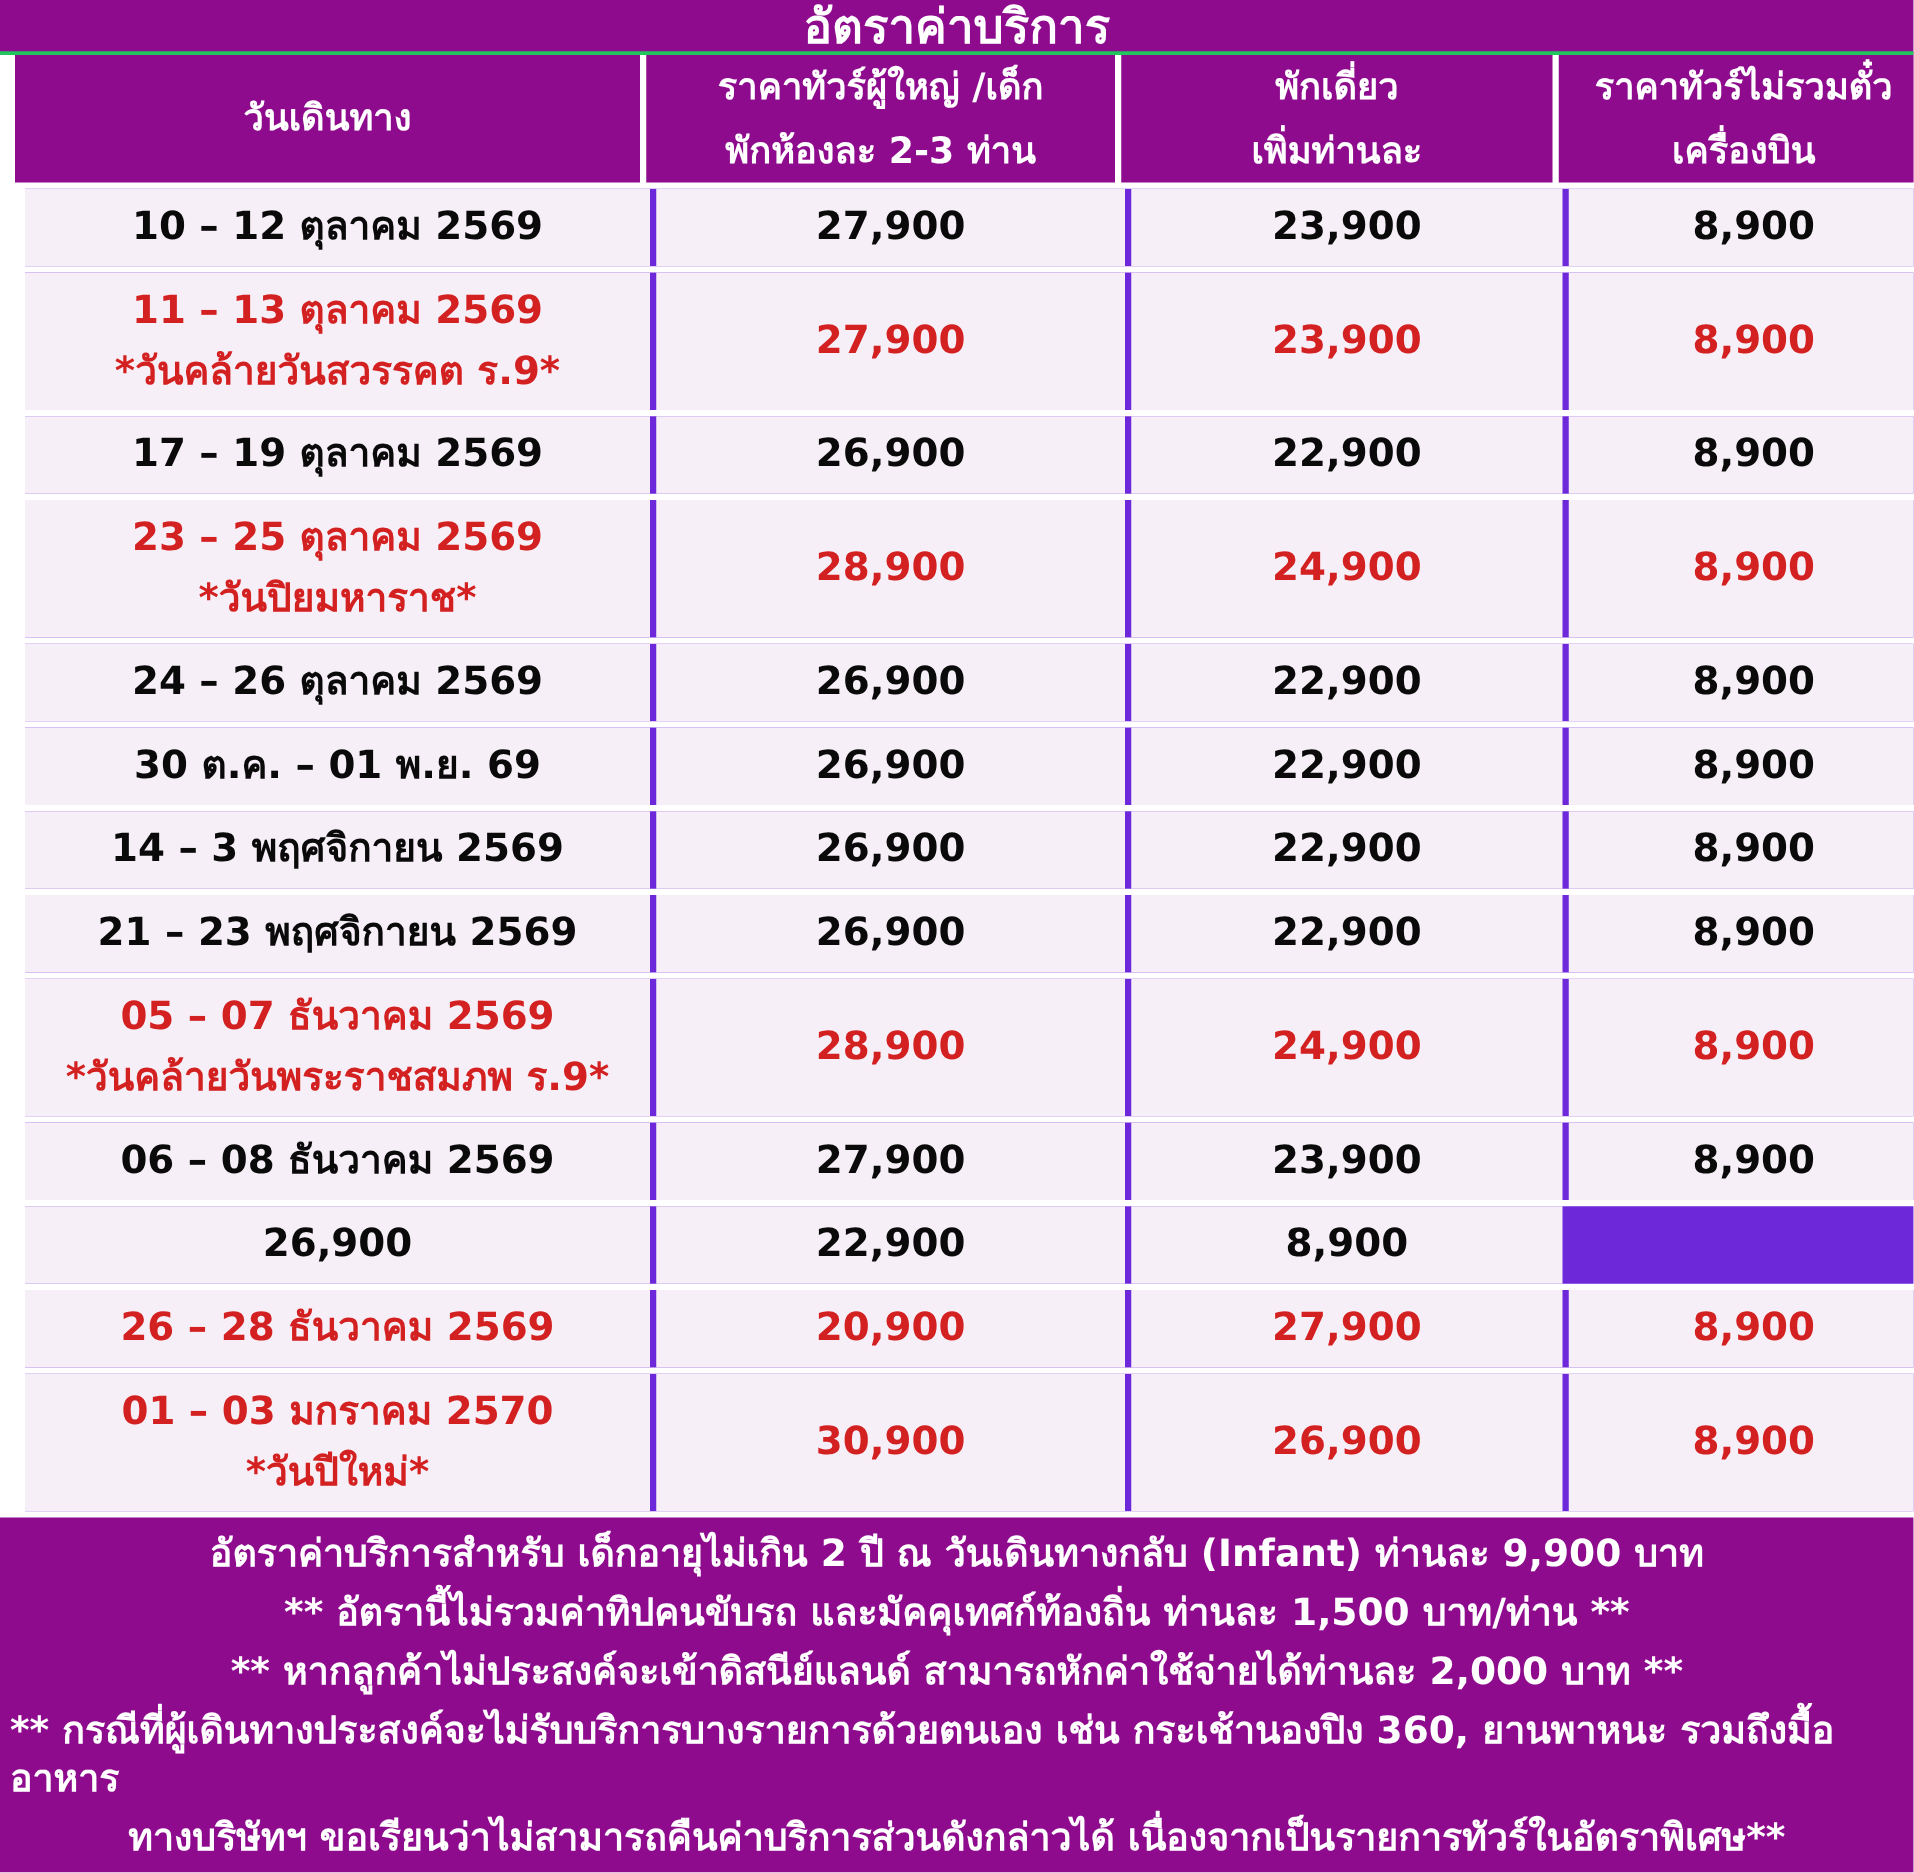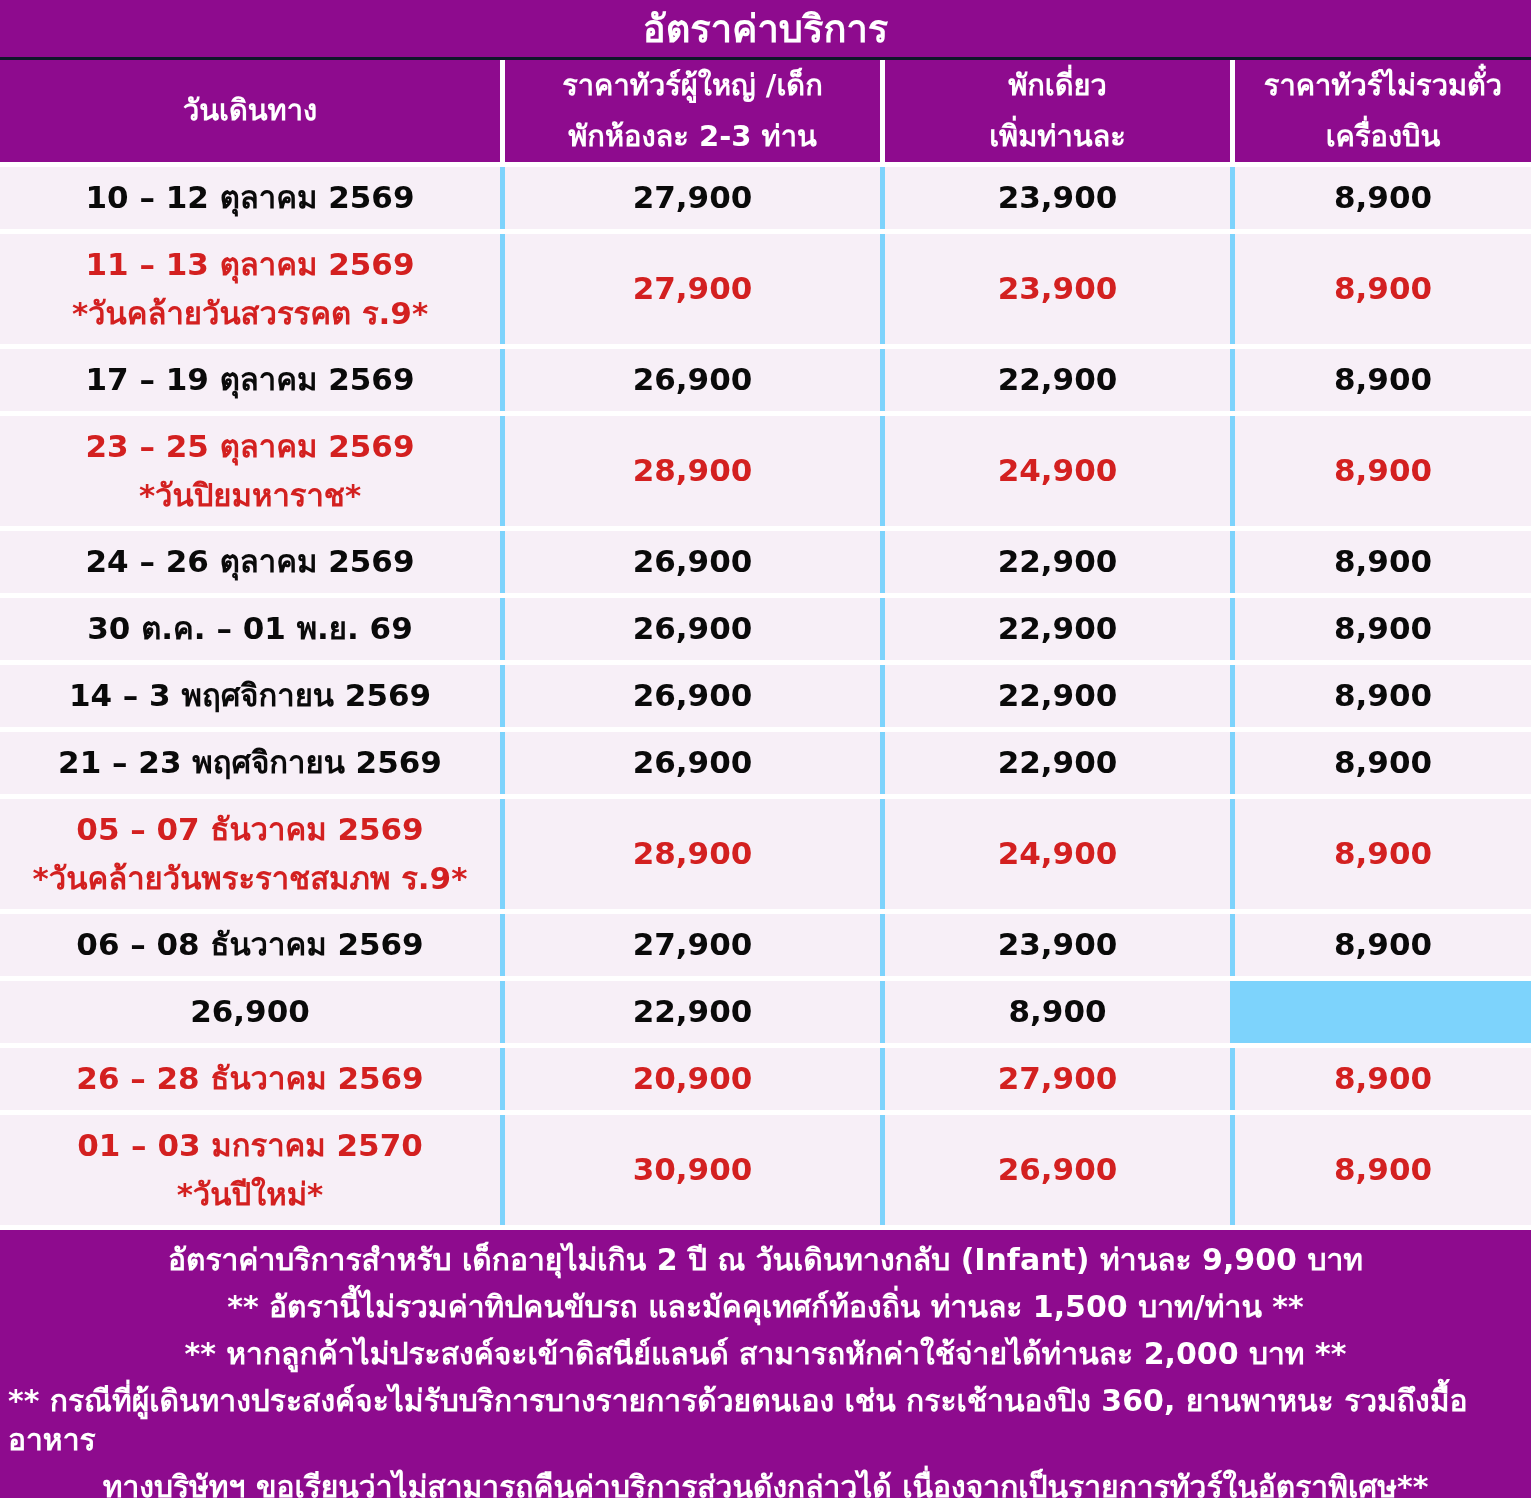--- a/index.html
+++ b/index.html
@@ -12,38 +12,39 @@
     display: flex;
     flex-direction: column;
     background: #ffffff;
     overflow: hidden;
   }
 
   
   .title-bar {
     background: var(--purple);
     color: #ffffff;
-    height: 60px;
+    height: 44px;
     display: flex;
     align-items: center;
     justify-content: center;
     font-size: 38px;
     font-weight: bold;
-    border-bottom: 3px solid #0f172a;
+    border-bottom: 3px solid #22c55e;
   }
 
   .gap-line { height: 4px; background: #ffffff; }
 
   
   .header-row {
     display: grid;
     grid-template-columns: 500px 375px 345px 296px;
     column-gap: 5px;
     background: #ffffff;
     height: 108px;
+    padding-left: 12px;
   }
   .header-cell {
     background: var(--purple);
     color: #ffffff;
     display: flex;
     align-items: center;
     justify-content: center;
     text-align: center;
     font-size: 29px;
     font-weight: bold;
@@ -56,22 +57,23 @@
     display: flex;
     flex-direction: column;
     gap: 5px;
     background: #ffffff;
     margin-top: 5px;
   }
   .row {
     display: grid;
     grid-template-columns: 500px 375px 345px 296px;
     column-gap: 5px;
-    background: #7dd3fc;
+    background: #6d28d9;
     min-height: 62px;
+    margin-left: 20px;
   }
   .row.two-line { min-height: 110px; }
   .cell {
     background: var(--row_bg);
     display: flex;
     align-items: center;
     justify-content: center;
     text-align: center;
     font-size: 31px;
     font-weight: 600;

